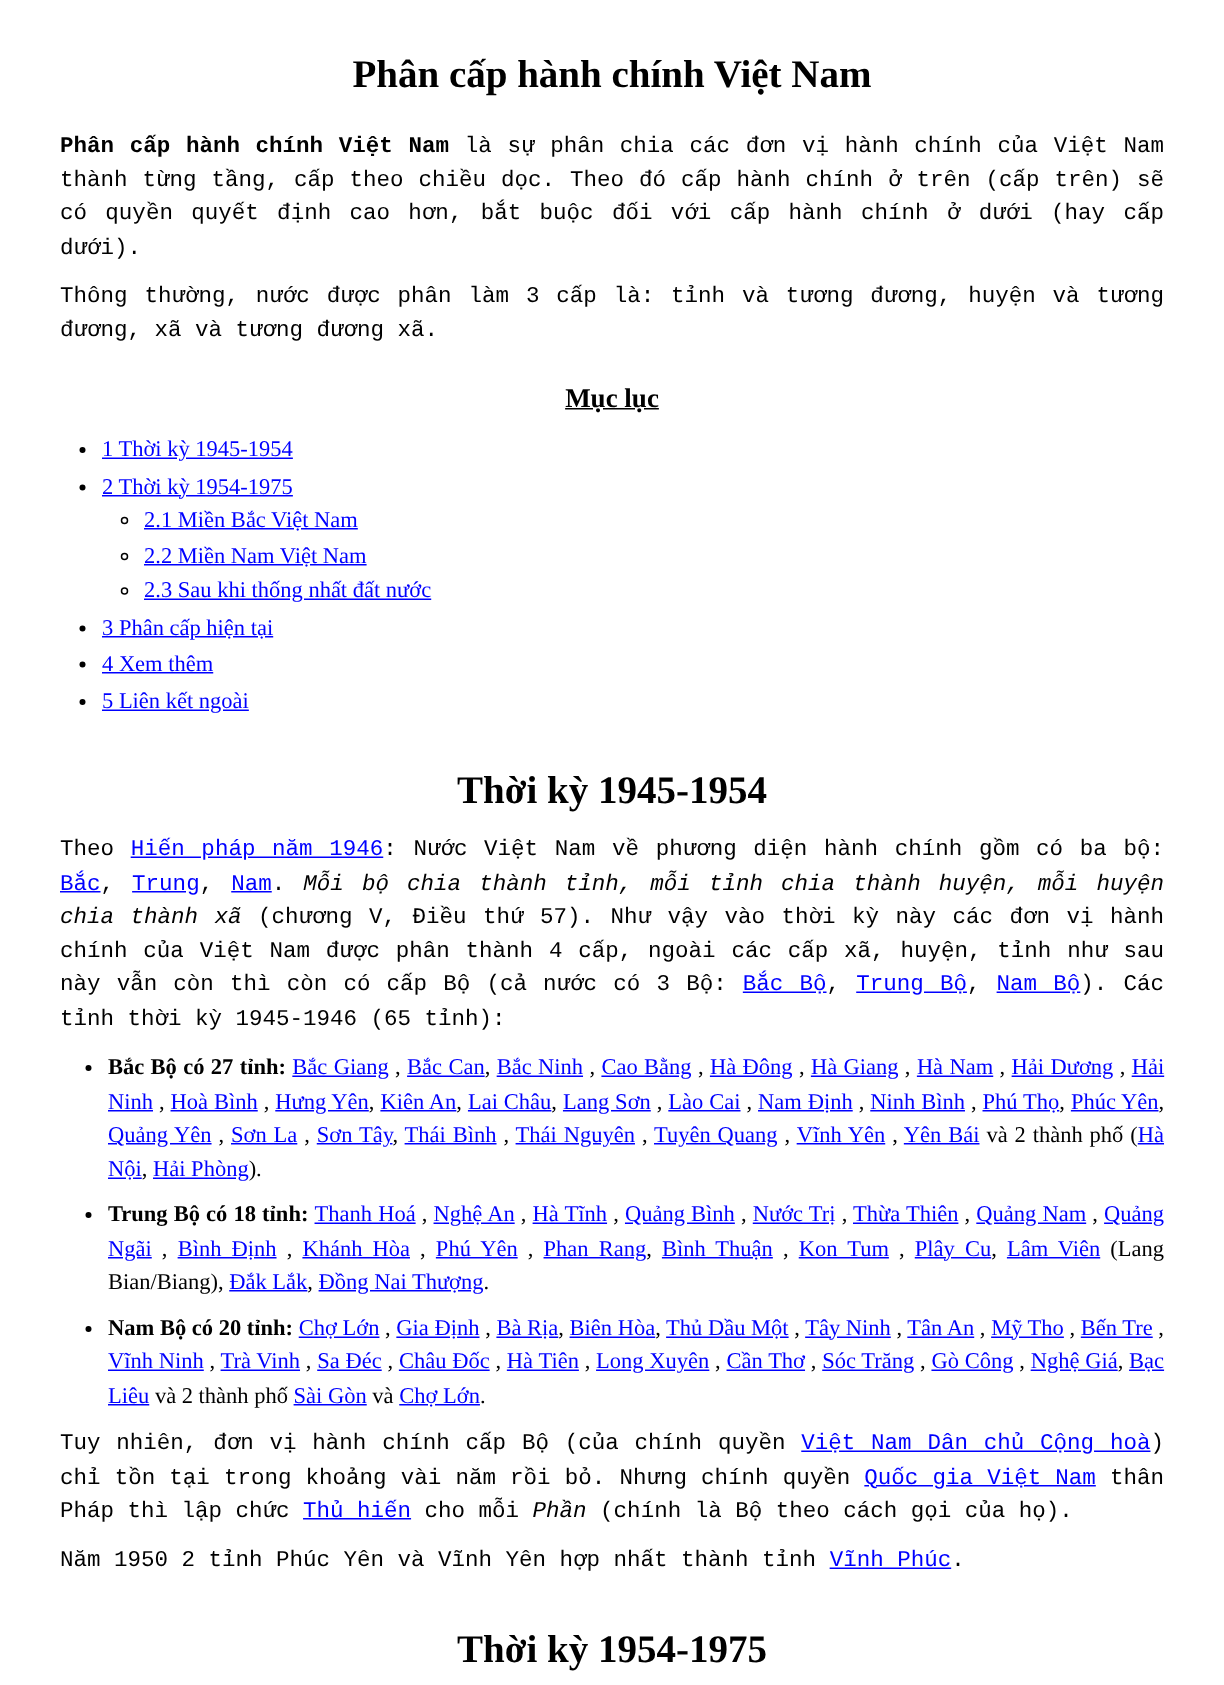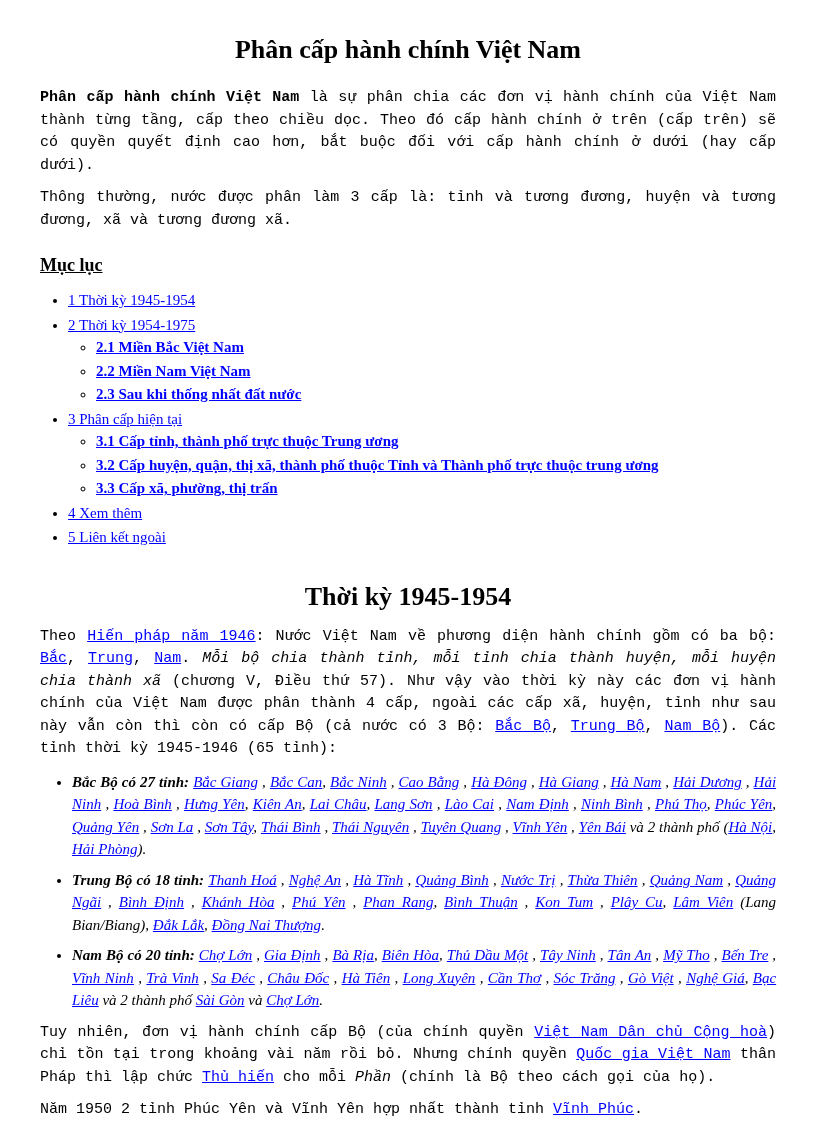--- a/index.html
+++ b/index.html
@@ -31,54 +31,52 @@
       font-weight: bold;
       margin-top: 18px;
       margin-bottom: 8px;
     }
     p {
       margin-bottom: 10px;
       text-align: justify;
       font-family: Liberation Mono, monospace;
     }
     .toc-title {
-      text-align: left;
+      text-align: center;
       font-size: 18px;
       font-weight: bold;
       text-decoration: underline;
       margin: 20px 0 10px 0;
     }
     ul.toc {
       list-style: disc;
       padding-left: 28px;
     }
     ul.toc li {
       margin-bottom: 2px;
     }
     ul.toc-sub {
       list-style: circle;
       padding-left: 28px;
     }
     ul.toc-sub li {
       margin-bottom: 1px;
-      font-weight: bold;
     }
     a {
       color: #00f;
       text-decoration: underline;
     }
     ul.content-list {
       list-style: disc;
       padding-left: 32px;
       margin-bottom: 10px;
     }
     ul.content-list li {
       margin-bottom: 8px;
       text-align: justify;
-      font-style: italic;
     }
     .italic { font-style: italic; }
     .bold { font-weight: bold; }
   </style>
 </head>
 <body>
 
 <h1>Phân cấp hành chính Việt Nam</h1>
 
 <p>
@@ -96,25 +94,20 @@
   <li>
     <a href="#tk2"><span>2 Thời kỳ 1954-1975</span></a>
     <ul class="toc-sub">
       <li><a href="#mb"><span>2.1 Miền Bắc Việt Nam</span></a></li>
       <li><a href="#mn"><span>2.2 Miền Nam Việt Nam</span></a></li>
       <li><a href="#sktnn"><span>2.3 Sau khi thống nhất đất nước</span></a></li>
     </ul>
   </li>
   <li>
     <a href="#pcht"><span>3 Phân cấp hiện tại</span></a>
-    <ul class="toc-sub">
-      <li><a href="#cap1"><span>3.1 Cấp tỉnh, thành phố trực thuộc Trung ương</span></a></li>
-      <li><a href="#cap2"><span>3.2 Cấp huyện, quận, thị xã, thành phố thuộc Tỉnh và Thành phố trực thuộc trung ương</span></a></li>
-      <li><a href="#cap3"><span>3.3 Cấp xã, phường, thị trấn</span></a></li>
-    </ul>
   </li>
   <li>
     <a href="#xt"><span>4 Xem thêm</span></a>
   </li>
   <li>
     <a href="#lkn"><span>5 Liên kết ngoài</span></a>
   </li>
 </ul>
 
 <h2 id="tk1">Thời kỳ 1945-1954</h2>
@@ -187,21 +180,21 @@
       <a href="#">Mỹ Tho</a> ,
       <a href="#">Bến Tre</a> ,
       <a href="#">Vĩnh Ninh</a> ,
       <a href="#">Trà Vinh</a> ,
       <a href="#">Sa Đéc</a> ,
       <a href="#">Châu Đốc</a> ,
       <a href="#">Hà Tiên</a> ,
       <a href="#">Long Xuyên</a> ,
       <a href="#">Cần Thơ</a> ,
       <a href="#">Sóc Trăng</a> ,
-      <a href="#">Gò Việt</a> ,
+      <a href="#">Gò Công</a> ,
       <a href="#">Nghệ Giá</a>,
       <a href="#">Bạc Liêu</a>
     </span><span> và 2 thành phố </span><a href="#">Sài Gòn</a><span> và </span><a href="#">Chợ Lớn</a><span>.</span>
   </li>
 </ul>
 
 <p>
   <span>Tuy nhiên, đơn vị hành chính cấp Bộ (của chính quyền </span><a href="#"><span>Việt Nam Dân chủ Cộng hoà</span></a><span>) chỉ tồn tại trong khoảng vài năm rồi bỏ. Nhưng chính quyền </span><a href="#"><span>Quốc gia Việt Nam</span></a><span> thân Pháp thì lập chức </span><a href="#"><span>Thủ hiến</span></a><span> cho mỗi </span><span class="italic">Phần</span><span> (chính là Bộ theo cách gọi của họ).</span>
 </p>
 

